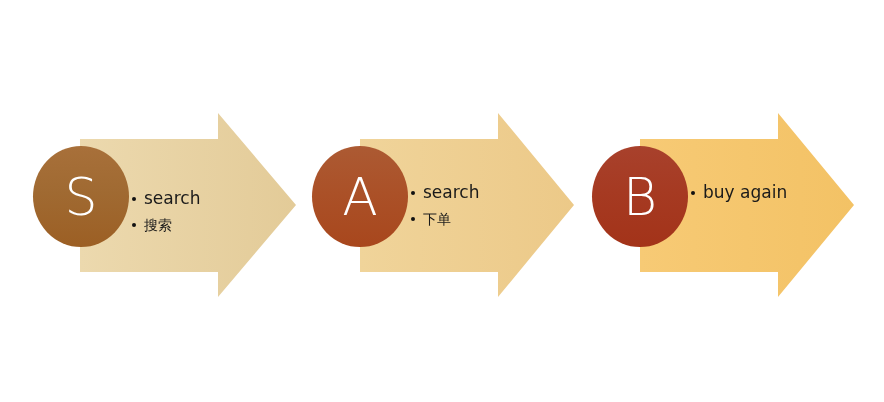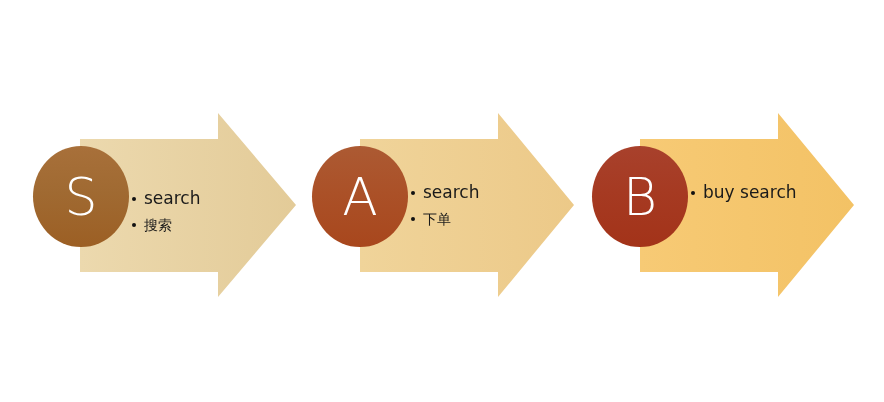--- a/index.html
+++ b/index.html
@@ -150,18 +150,18 @@
       </defs>
       <polygon points="640,139 778,139 778,113 854,205 778,297 778,272 640,272" fill="url(#arrGrad3)"></polygon>
     </svg>
     <div class="badge" style="left:592px; top:146px; width:96px; height:101px;
                 background: linear-gradient(to bottom, #a8412c 0%, #a63a22 45%, #a33319 100%);">
       <div class="badge-letter" style="font-size:52px;">B</div>
     </div>
     <div class="bullets" style="left:691px; top:179px;">
       <div class="bullet-row">
         <span class="bullet-dot"></span>
-        <span class="bullet-en">buy search</span>
+        <span class="bullet-en">buy again</span>
       </div>
     </div>
   </div>
 
 </div>
 
 </body></html>

